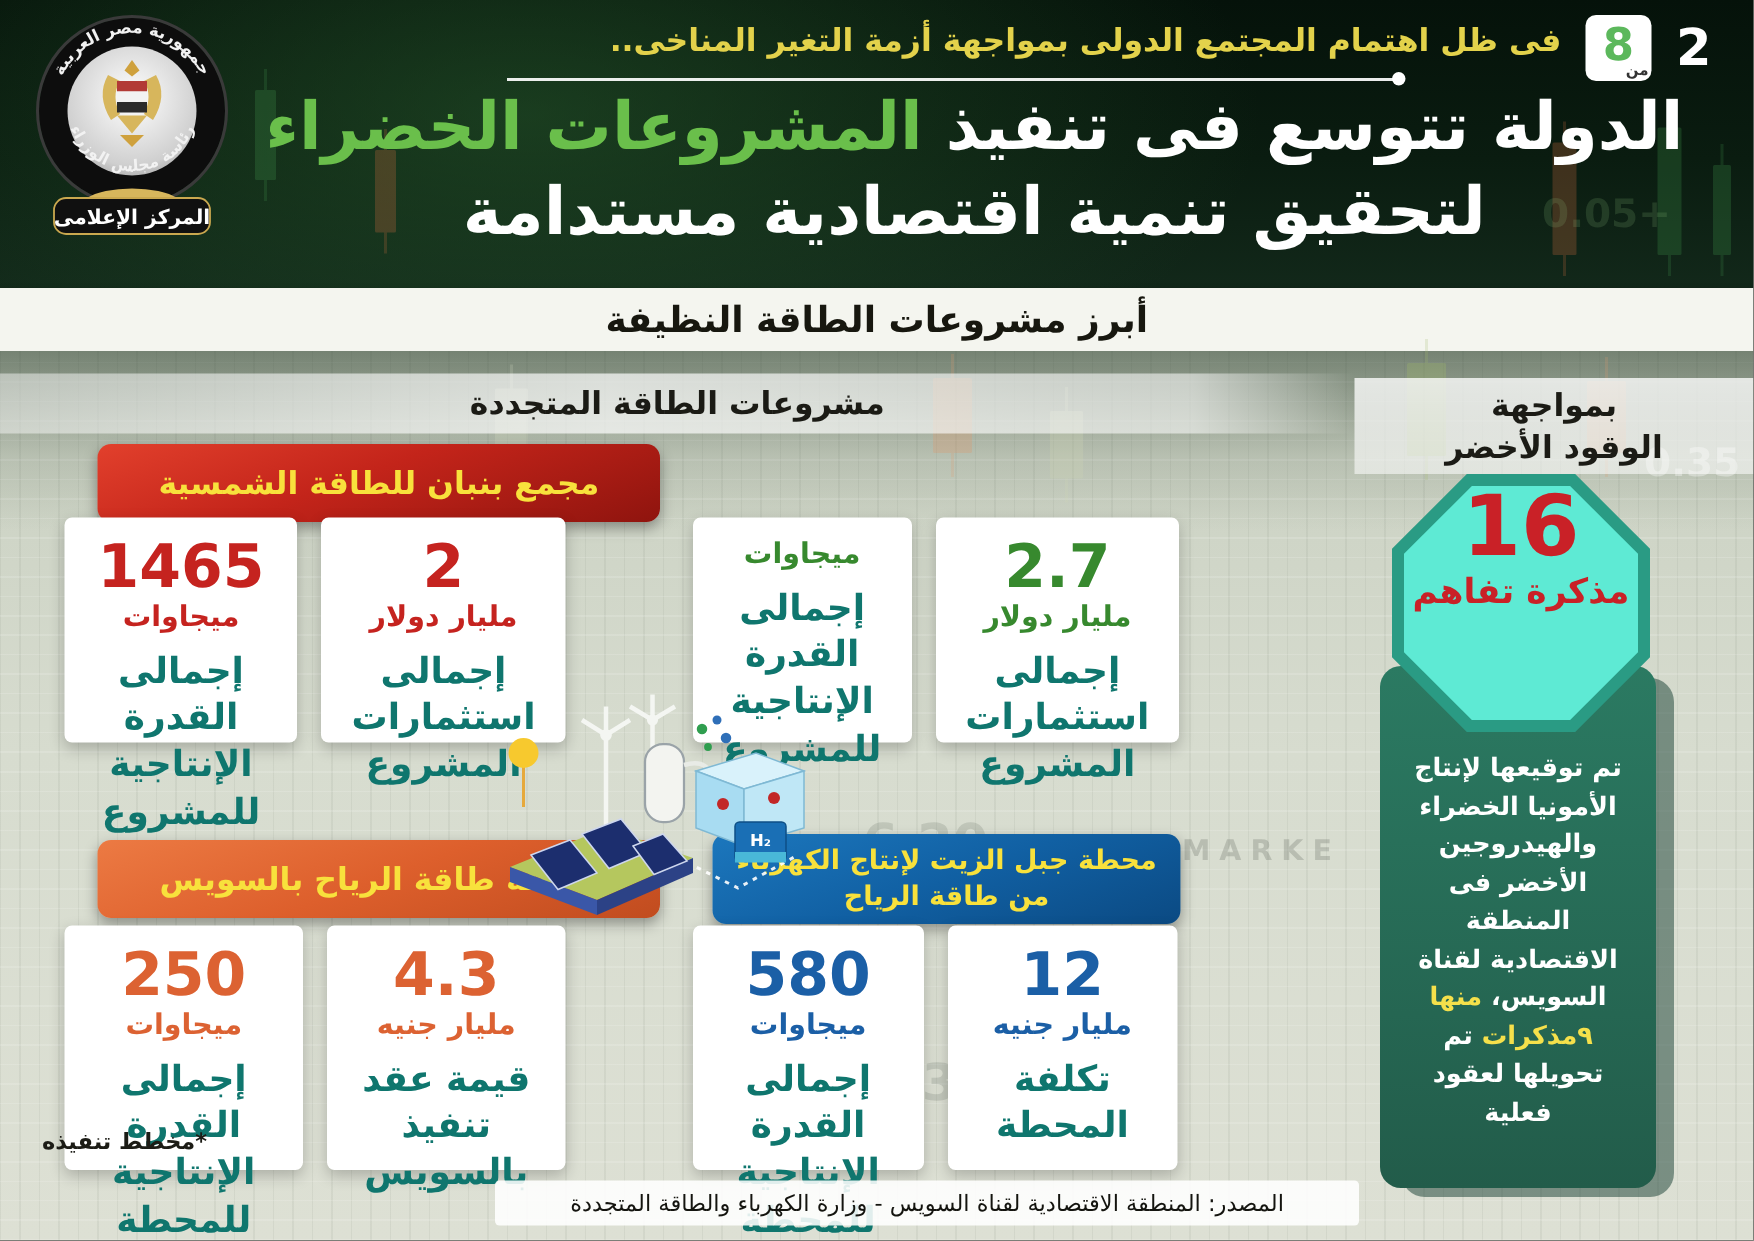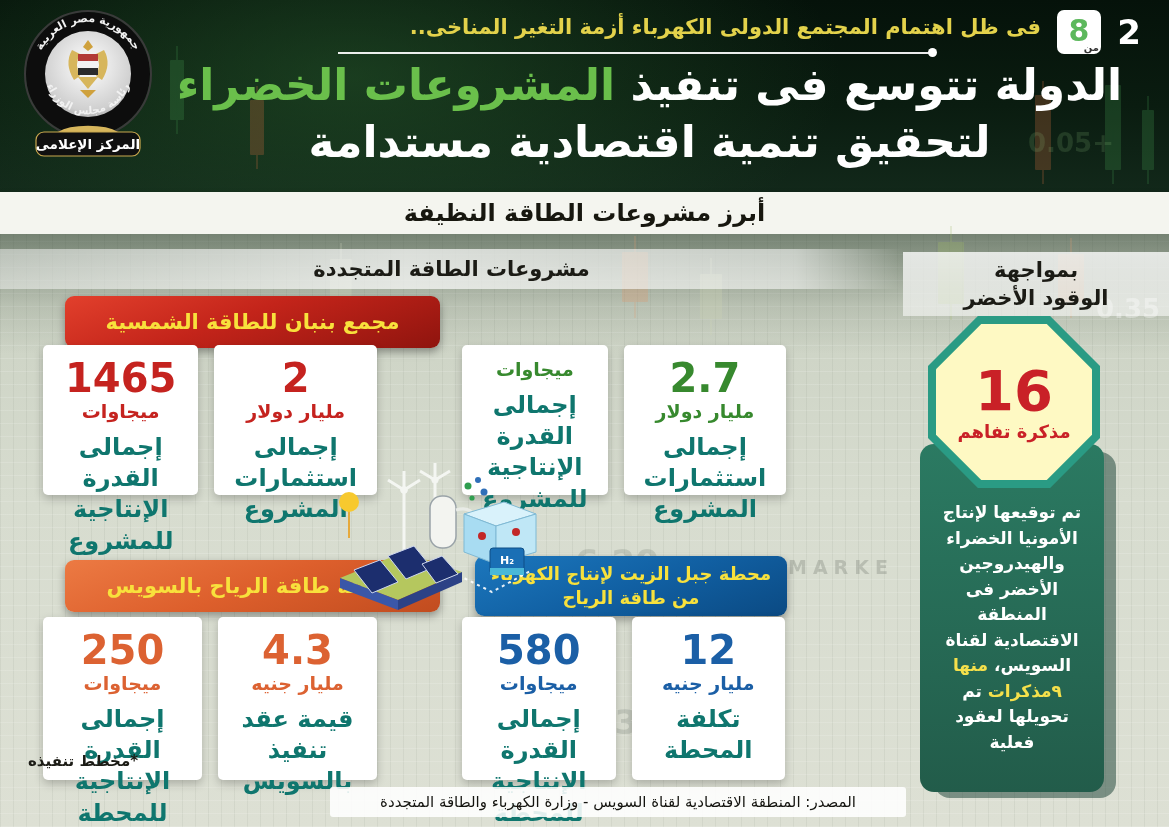--- a/index.html
+++ b/index.html
@@ -95,26 +95,26 @@
   .c-blue{color:#1b5fa6;}
   
   .octagon-outer{
     position:absolute;left:928px;top:316px;width:172px;height:172px;z-index:6;
     background:#2a9b84;
     clip-path:polygon(29% 0,71% 0,100% 29%,100% 71%,71% 100%,29% 100%,0 71%,0 29%);
     filter:drop-shadow(0 4px 5px rgba(0,0,0,.3));
   }
   .octagon-inner{
     position:absolute;left:8px;top:8px;right:8px;bottom:8px;
-    background:#fef9c3;
+    background:#5eead4;
     clip-path:polygon(29% 0,71% 0,100% 29%,100% 71%,71% 100%,29% 100%,0 71%,0 29%);
-    display:flex;flex-direction:column;align-items:center;justify-content:center;
+    display:flex;flex-direction:column;align-items:center;justify-content:flex-start;
   }
   .octagon-count{font-size:56px;font-weight:bold;color:#c92127;line-height:1;}
-  .octagon-label{font-size:18px;font-weight:bold;color:#c92127;margin-top:2px;}
+  .octagon-label{font-size:23px;font-weight:bold;color:#c92127;margin-top:2px;}
   .gf-panel-shadow{position:absolute;left:934px;top:452px;width:182px;height:346px;background:rgba(22,62,49,.5);border-radius:16px;z-index:3;}
   .gf-panel{
     position:absolute;left:920px;top:444px;width:184px;height:348px;z-index:4;
     background:linear-gradient(180deg,#2b7a62,#225c4a);border-radius:14px;
     box-sizing:border-box;padding:56px 12px 10px;
     color:#fff;font-size:17px;font-weight:bold;text-align:center;line-height:1.5;
   }
   .gf-highlight{color:#f5e04b;}
   
   .source-strip{
@@ -179,21 +179,21 @@
     </div>
 
     <div class="page-badge">
       <span class="page-num">2</span>
       <div class="page-square">
         <div class="page-total">8</div>
         <span class="page-sep">من</span>
       </div>
     </div>
 
-    <div class="kicker">فى ظل اهتمام المجتمع الدولى الكهرباء أزمة التغير المناخى..</div>
+    <div class="kicker">فى ظل اهتمام المجتمع الدولى بمواجهة أزمة التغير المناخى..</div>
     <div class="kicker-line"></div>
     <div class="kicker-dot"></div>
 
     <div class="main-title">
       <span>الدولة تتوسع فى تنفيذ </span><span class="title-green">المشروعات الخضراء</span><br>
       <span>لتحقيق تنمية اقتصادية مستدامة</span>
     </div>
   </div>
 
   <div class="subtitle-band">

